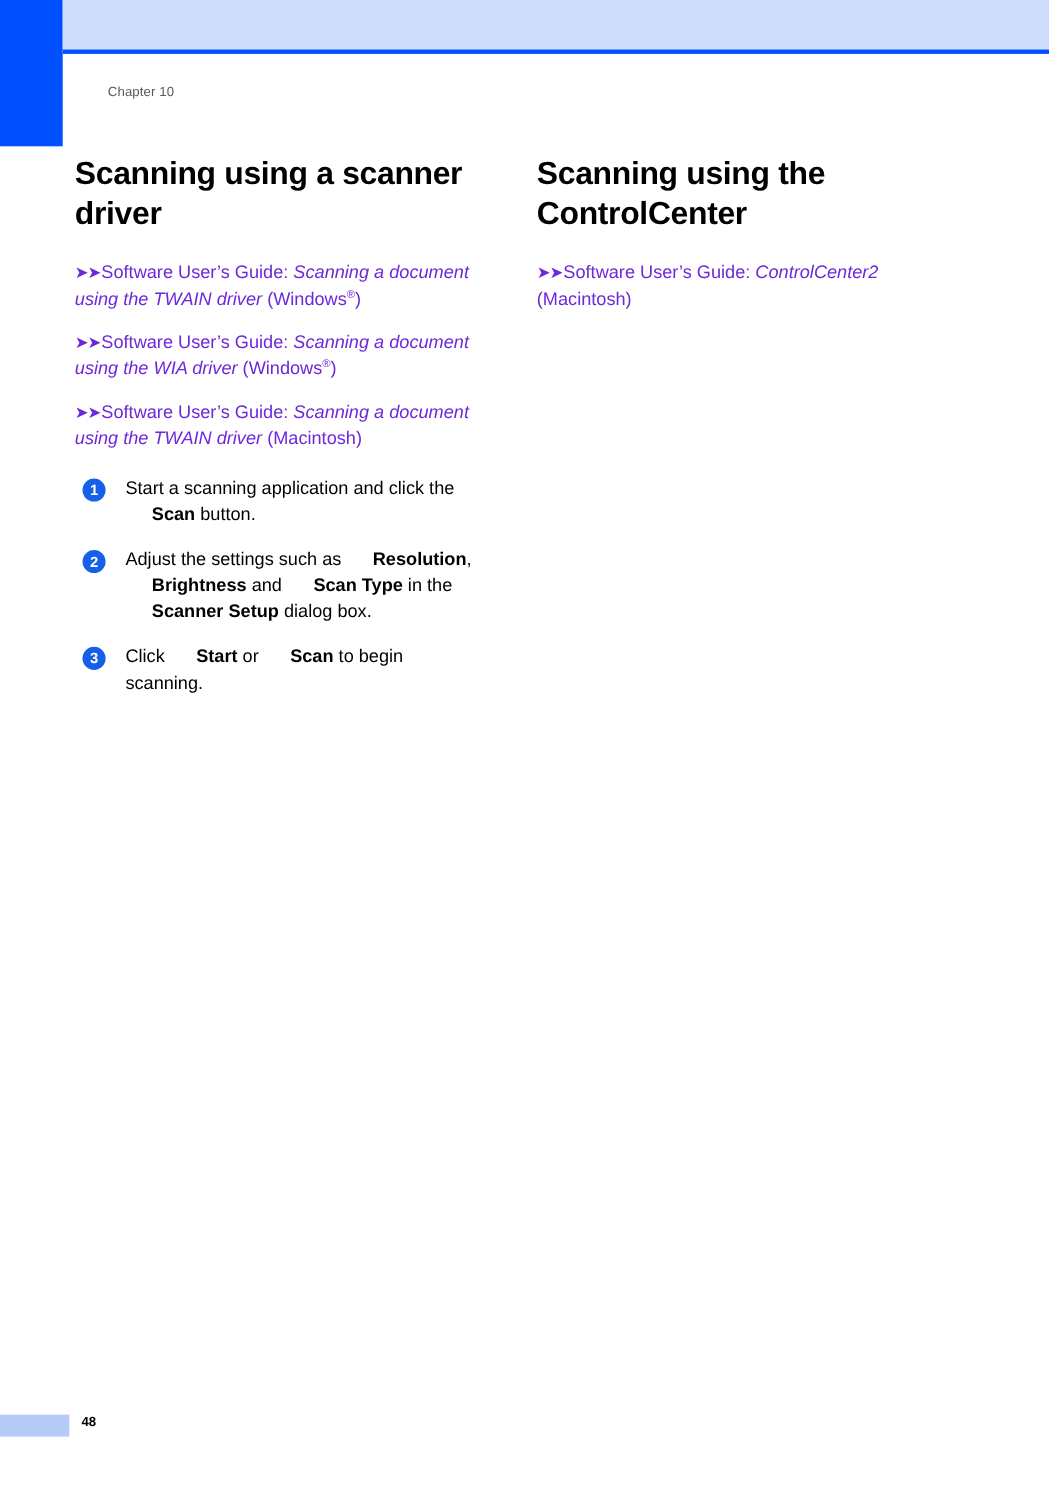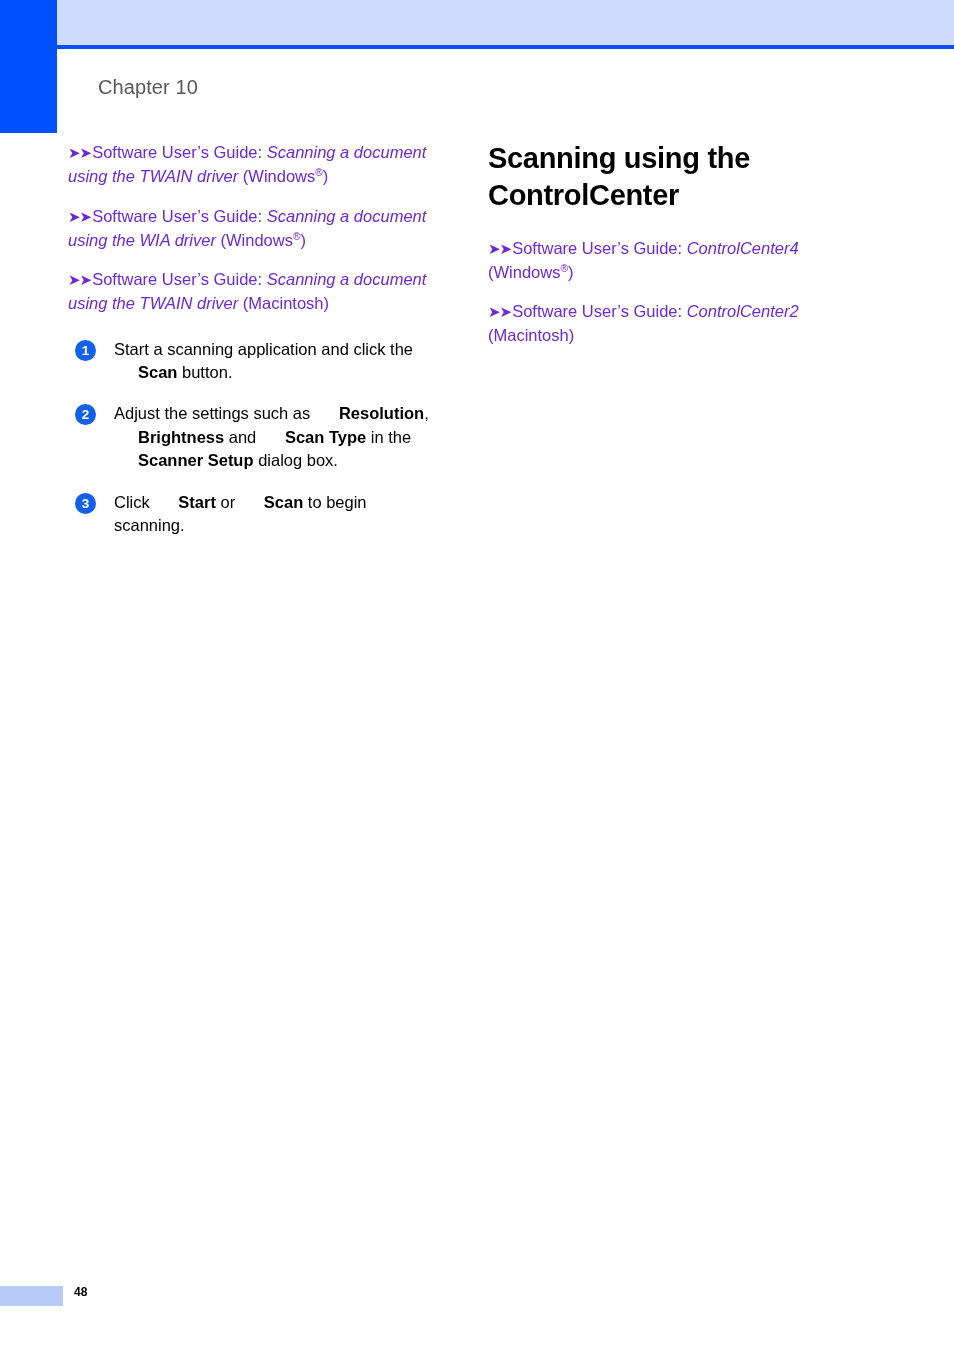--- a/index.html
+++ b/index.html
@@ -38,21 +38,21 @@
     left: 0;
     top: 0;
     width: 57px;
     height: 133px;
     background: #0050ff;
   }
   .chapter-label {
     position: absolute;
     left: 98px;
     top: 76px;
-    font-size: 20px;
+    font-size: 12px;
     color: #58595b;
     letter-spacing: .1px;
   }
 
   
   .footer-bar {
     position: absolute;
     left: 0;
     top: 1286px;
     width: 63px;
@@ -137,34 +137,34 @@
 </head>
 <body>
 
 <div class="side-tab"></div>
 <div class="header-band"></div>
 <div class="header-rule"></div>
 
 <div class="chapter-label">Chapter 10</div>
 
 <div class="col col-left">
+  <h1 class="section-title">Scanning using a scanner driver</h1>
   <div>
       <p class="xref"><span class="arrows">➤➤</span><span>Software User’s Guide: </span><i>Scanning a document using the TWAIN driver</i><span> (Windows</span><sup class="reg">®</sup><span>)</span></p>
       <p class="xref"><span class="arrows">➤➤</span><span>Software User’s Guide: </span><i>Scanning a document using the WIA driver</i><span> (Windows</span><sup class="reg">®</sup><span>)</span></p>
       <p class="xref"><span class="arrows">➤➤</span><span>Software User’s Guide: </span><i>Scanning a document using the TWAIN driver</i><span> (Macintosh)</span></p>
     </div>
   <div class="steps">
       <div class="step"><span class="step-badge">1</span><span><span>Start a scanning application and click the </span><b>Scan</b><span> button.</span></span></div>
       <div class="step"><span class="step-badge">2</span><span><span>Adjust the settings such as </span><b>Resolution</b><span>, </span><b>Brightness</b><span> and </span><b>Scan Type</b><span> in the </span><b>Scanner Setup</b><span> dialog box.</span></span></div>
       <div class="step"><span class="step-badge">3</span><span><span>Click </span><b>Start</b><span> or </span><b>Scan</b><span> to begin scanning.</span></span></div>
     </div>
 </div>
 
 <div class="col col-right">
   <h1 class="section-title">Scanning using the ControlCenter</h1>
   <div>
-      <p class="xref"><span class="arrows">➤➤</span><span>Software User’s Guide: </span><i>ControlCenter4</i><span> (Windows</span><sup class="reg">®</sup><span>)</span></p>
       <p class="xref"><span class="arrows">➤➤</span><span>Software User’s Guide: </span><i>ControlCenter2</i><span> (Macintosh)</span></p>
     </div>
 </div>
 
 <div class="footer-bar"></div>
 <div class="page-number">48</div>
 
 </body></html>

